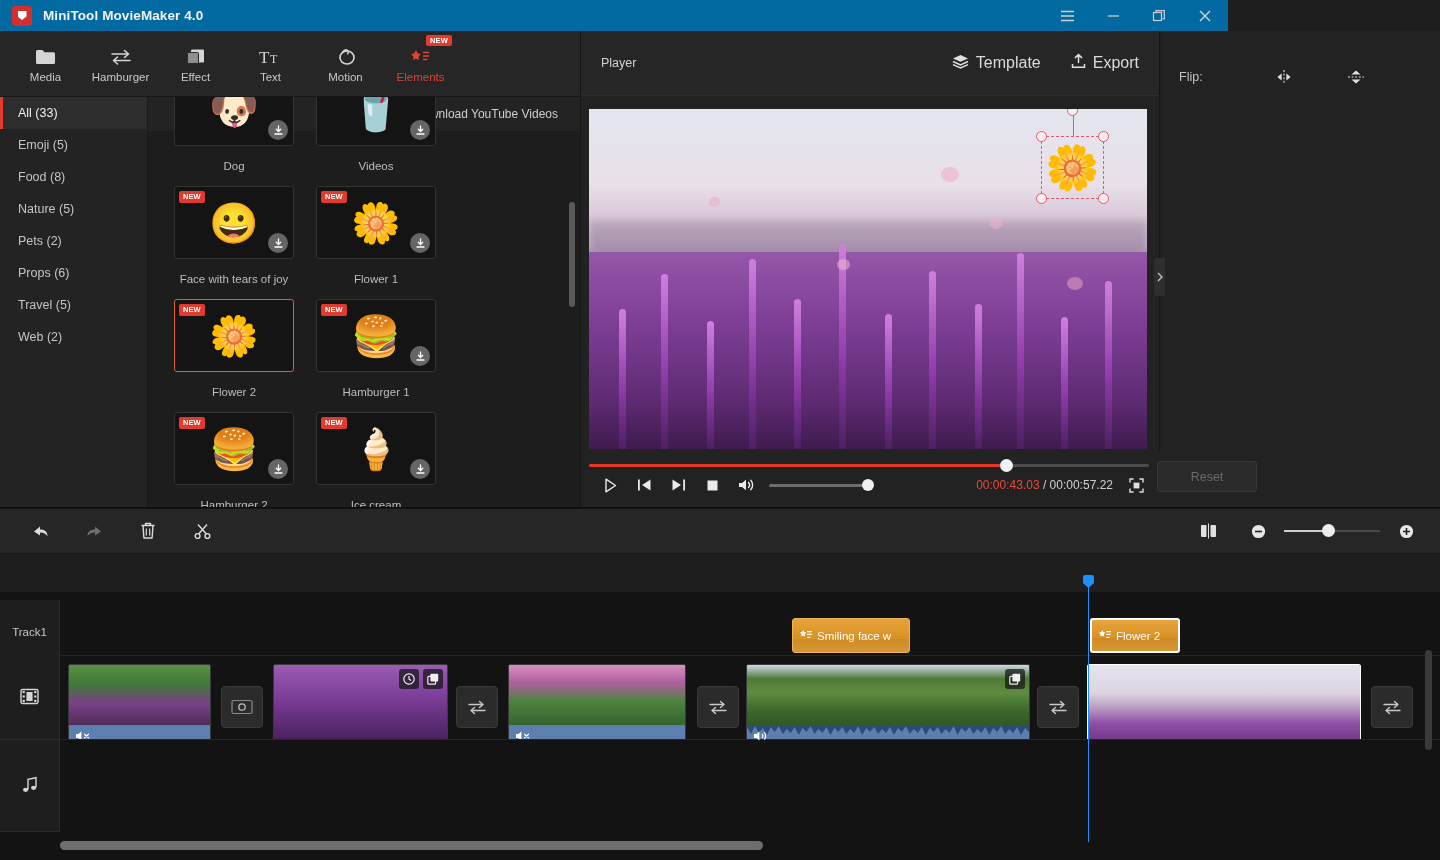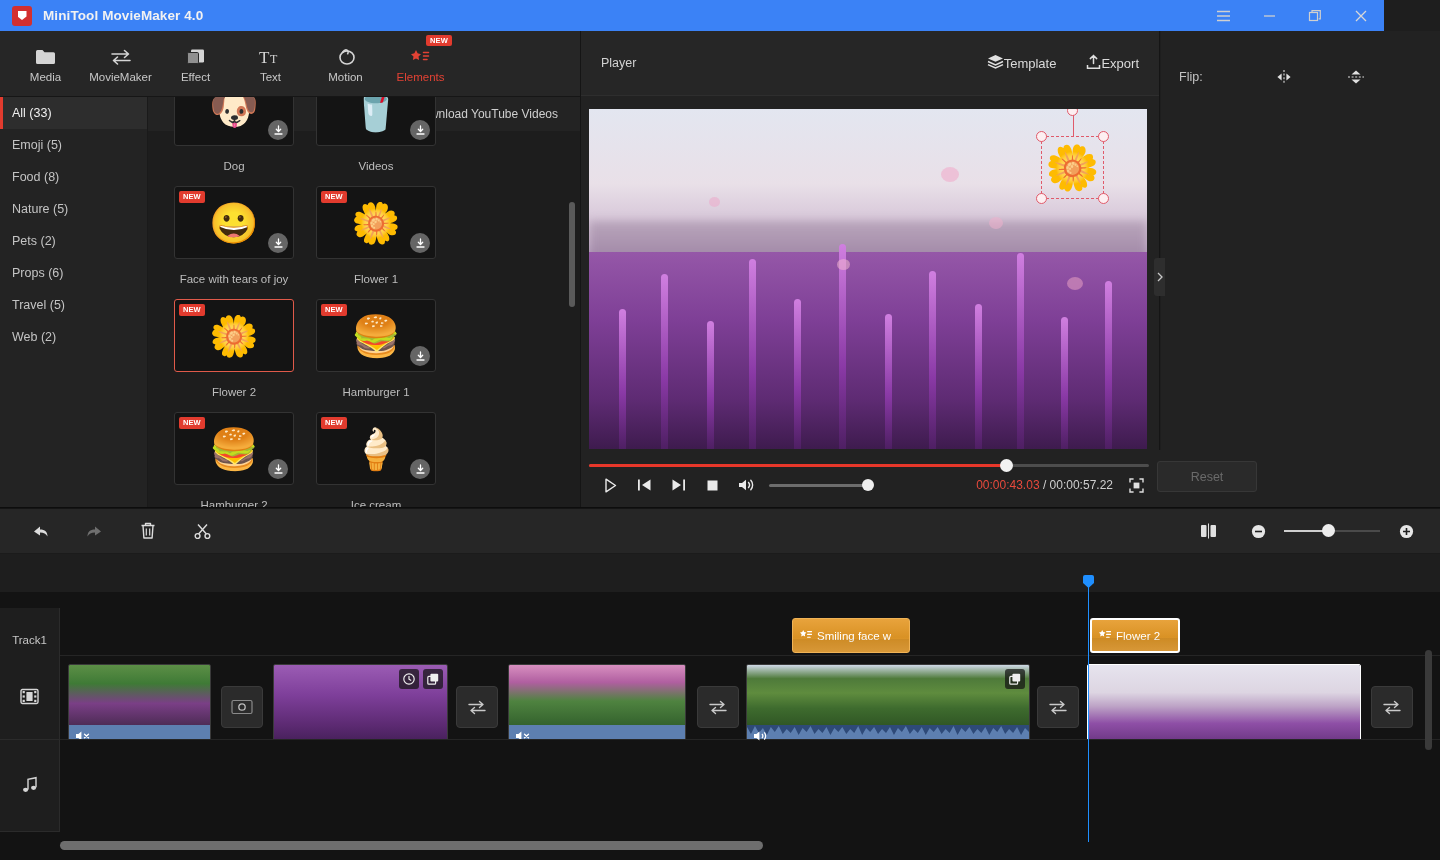--- a/index.html
+++ b/index.html
@@ -8,22 +8,22 @@
     background: #1a1a1a;
     font-family: "Liberation Sans", sans-serif;
     color: #d8d8d8;
     overflow: hidden;
     -webkit-font-smoothing: antialiased;
   }
   .app { position: relative; width: 1440px; height: 860px; background: #1e1e1e; }
 
   
   .titlebar {
-    position: absolute; left: 0; top: 0; width: 1384px; height: 31px;
-    background: #3b82f6; display: flex; align-items: center;
+    position: absolute; left: 0; top: 0; width: 1228px; height: 31px;
+    background: #0369a1; display: flex; align-items: center;
   }
   .logo {
     width: 20px; height: 20px; margin-left: 12px; border-radius: 3px;
     background: #d32f2f; position: relative; flex: none;
     display: flex; align-items: center; justify-content: center;
   }
   .logo::after {
     content: ""; width: 9px; height: 9px; background: #fff;
     clip-path: polygon(0 0,100% 0,100% 60%,50% 100%,0 60%);
   }
@@ -56,21 +56,21 @@
     padding: 1px 4px 1px 4px; border-radius: 2px; letter-spacing: .2px;
     line-height: 1.25;
   }
 
   
   .catlist {
     position: absolute; left: 0; top: 97px; width: 148px; height: 411px;
     background: #232323; border-right: 1px solid #1a1a1a; padding-top: 0px;
   }
   .cat {
-    height: 32px; display: flex; align-items: center; padding-left: 12px;
+    height: 32px; display: flex; align-items: center; padding-left: 18px;
     font-size: 12.5px; color: #c4c4c4; position: relative;
   }
   .cat.active { background: #2d2d2d; color: #eee; }
   .cat.active::before {
     content: ""; position: absolute; left: 0; top: 0; width: 3px; height: 32px;
     background: #e23b2e;
   }
 
   
   .elempane {
@@ -120,21 +120,21 @@
     position: absolute; left: 580px; top: 31px; width: 580px; height: 477px;
     background: #222; border-left: 1px solid #151515; border-right: 1px solid #151515;
   }
   .player-head {
     height: 65px; display: flex; align-items: center; padding: 0 14px 0 20px;
     border-bottom: 1px solid #2e2e2e; background: #262626;
   }
   .player-head .lbl { font-size: 12.5px; color: #d2d2d2; }
   .head-actions { margin-left: auto; display: flex; gap: 18px; }
   .head-action {
-    display: flex; align-items: center; font-size: 13px; color: #dadada;
+    display: flex; align-items: center; gap: 7px; font-size: 16px; color: #dadada;
     padding: 4px 6px;
   }
   .video {
     position: absolute; left: 8px; top: 78px; width: 558px; height: 340px;
     background: linear-gradient(180deg,#dfe2ee 0%,#e6e1ea 22%,#cfc0d4 38%,#8e5f9e 56%,#6e3d86 75%,#4c2a60 100%);
     overflow: hidden;
   }
   .vsky { position:absolute; left:0; top:0; width:100%; height:40%;
     background: linear-gradient(180deg,#e3e6f0 0%,#e9e0e8 55%,#cbb6cf 100%); }
   .vhill { position:absolute; left:0; top:33%; width:100%; height:14%;
@@ -259,21 +259,21 @@
   .tl-body {
     position: absolute; left: 0; top: 592px; width: 1440px; height: 240px;
     background: #131313;
   }
   .track-head {
     position: absolute; left: 0; width: 60px; background: #1e1e1e;
     border-right: 1px solid #2b2b2b; border-bottom: 1px solid #2b2b2b;
     display: flex; align-items: center; justify-content: center;
     font-size: 11.5px; color: #c6c6c6;
   }
-  .th1 { top: 16px; height: 64px; }
+  .th1 { top: 8px; height: 64px; }
   .th2 { top: 64px; height: 84px; }
   .th3 { top: 148px; height: 92px; }
   .lane {
     position: absolute; left: 60px; width: 1380px; background: #131313;
   }
   .lane1 { top: 17px; height: 64px; }
   .lane2 { top: 64px; height: 84px; }
   .lane3 { top: 148px; height: 92px; }
   .lane-sep { position:absolute; left:60px; width:1380px; height:1px; background:#252525; }
 
@@ -389,21 +389,21 @@
 
     <div class="ribbon-item">
       <span class="ribbon-ico">
         <svg width="22" height="18" viewBox="0 0 22 18">
             <g fill="none" stroke="#d5d5d5" stroke-width="1.6" stroke-linecap="round" stroke-linejoin="round">
               <path d="M2 6h16M14.5 2.5L18.5 6l-4 3.5"></path>
               <path d="M20 12.5H4M7.5 9l-4 3.5 4 3.5"></path>
             </g>
           </svg>
       </span>
-      <span>MovieMaker</span>
+      <span>Hamburger</span>
     </div>
 
     <div class="ribbon-item">
       <span class="ribbon-ico">
         <svg width="20" height="18" viewBox="0 0 20 18">
             <rect x="5" y="1.5" width="13" height="13" rx="1.2" fill="#d5d5d5"></rect>
             <rect x="1.5" y="4.5" width="11" height="11" rx="1.2" fill="#8f8f8f" stroke="#2a2a2a" stroke-width="1"></rect>
           </svg>
       </span>
       <span>Effect</span>

